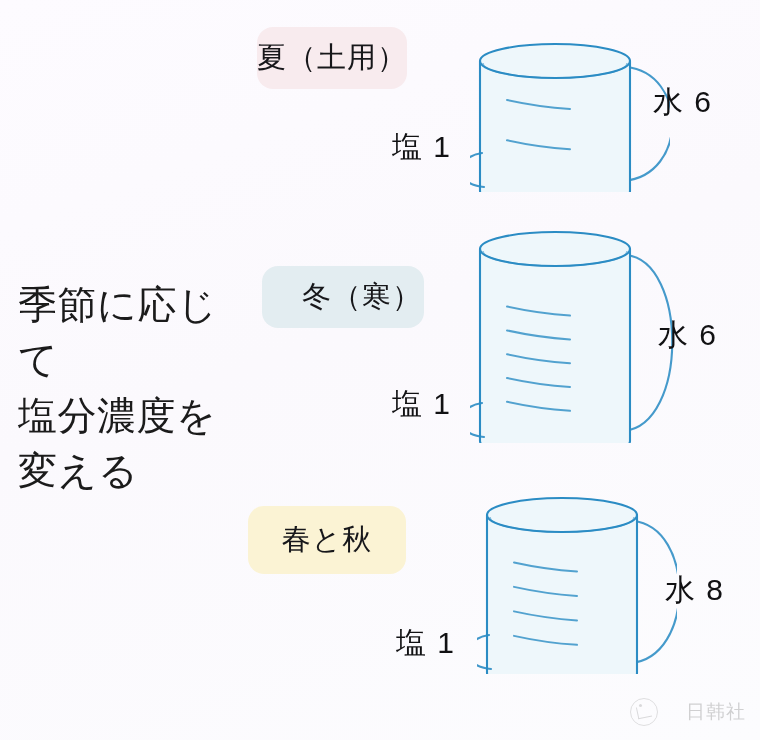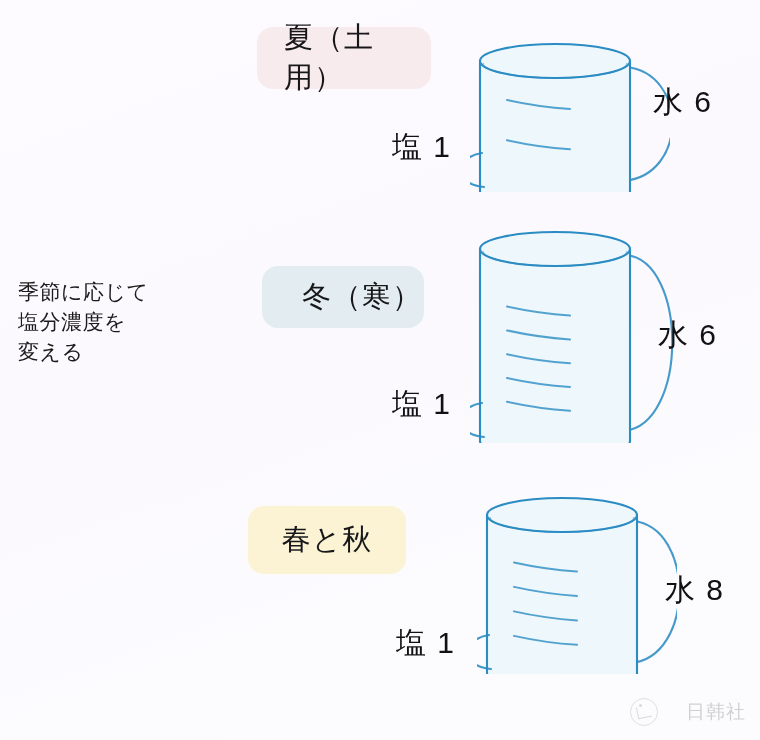--- a/index.html
+++ b/index.html
@@ -22,21 +22,21 @@
     background: linear-gradient(160deg, #fdfbff 0%, #fbf9fd 45%, #fcfcfe 100%);
   }
 
   
   .caption {
     position: absolute;
     left: 18px;
     top: 277px;
     width: 235px;
     color: #1b1b1b;
-    font-size: 21px;
+    font-size: 39px;
     line-height: 1.42;
     letter-spacing: 0.5px;
     white-space: pre-line;
     font-weight: 400;
   }
 
   
   .badge {
     position: absolute;
     display: flex;
@@ -113,21 +113,21 @@
 <body>
 
 <div id="canvas">
 
   <div class="caption">季節に応じて
 塩分濃度を
 変える</div>
 
   <div id="rows-host">
       <div class="unit">
-        <div class="badge" style="left: 257px; top: 27px; width: 174px; height: 62px; background: rgb(248, 235, 238); padding-left: 27px;">夏（土用）</div>
+        <div class="badge" style="left: 257px; top: 27px; width: 150px; height: 62px; background: rgb(248, 235, 238);">夏（土用）</div>
         <div class="cup-wrap" style="left: 470px; top: 40px;"><svg width="200" height="152" viewBox="0 0 200 152" xmlns="http://www.w3.org/2000/svg">
             <path d="M 156 27 C 218 33, 218 135, 154 141" fill="none" stroke="#2b8cc4" stroke-width="2.1" stroke-linecap="round" opacity="0.88"></path>
             <path d="M 10 21 L 10 151 A 75 17 0 0 0 160 151 L 160 21 Z" fill="#eef7fb" stroke="none"></path>
             <ellipse cx="85" cy="21" rx="75" ry="17" fill="#eef7fb" stroke="none"></ellipse>
             <path d="M 10 21 L 10 151" fill="none" stroke="#2b8cc4" stroke-width="2.1" stroke-linecap="round"></path>
             <path d="M 160 21 L 160 151" fill="none" stroke="#2b8cc4" stroke-width="2.1" stroke-linecap="round"></path>
             <path d="M 10 151 A 75 17 0 0 0 160 151" fill="none" stroke="#2b8cc4" stroke-width="2.1" stroke-linecap="round"></path>
             <ellipse cx="85" cy="21" rx="75" ry="17" fill="none" stroke="#2b8cc4" stroke-width="2.1"></ellipse>
             <path d="M 13 23 A 72 15 0 0 0 157 23" fill="none" stroke="#2b8cc4" stroke-width="1.5" opacity="0.55"></path>
             <path d="M 12 113 C -16 117, -16 145, 14 147" fill="none" stroke="#2b8cc4" stroke-width="2.1" stroke-linecap="round" opacity="0.9"></path>

